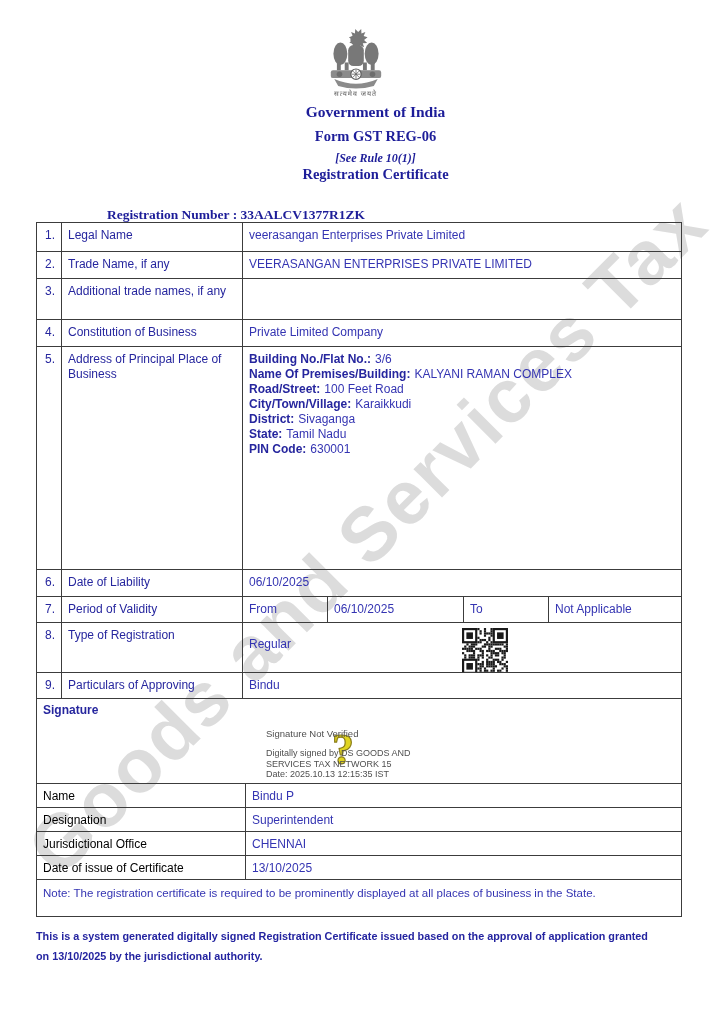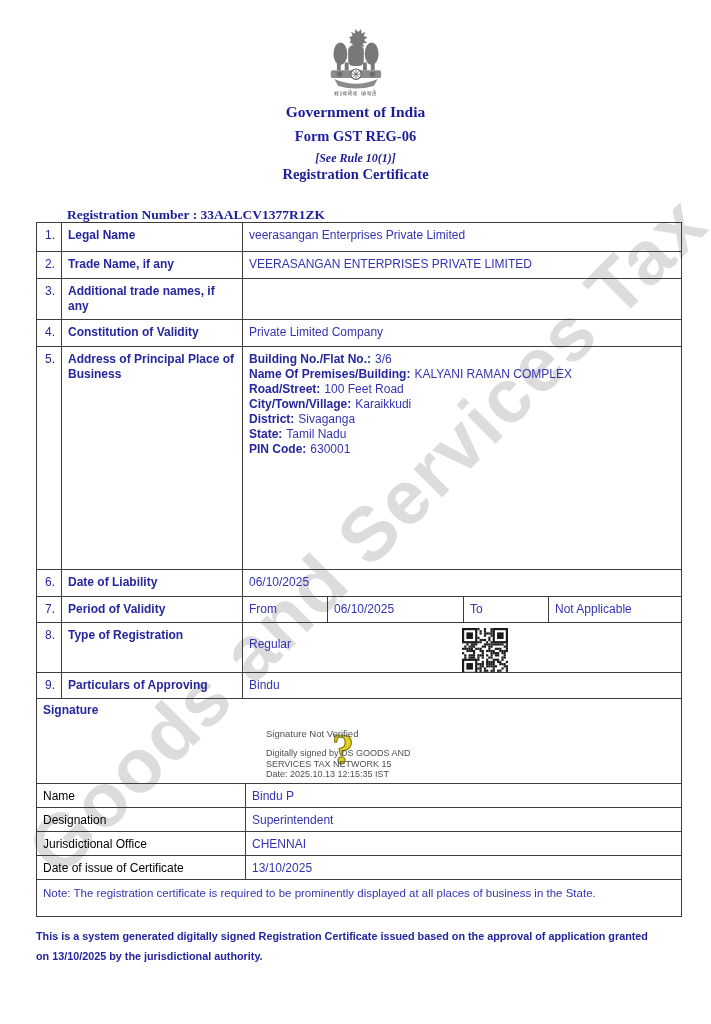--- a/index.html
+++ b/index.html
@@ -17,36 +17,36 @@
     font-family:"Liberation Sans", sans-serif; font-weight:bold;
     font-size:76px; letter-spacing:2px;
     color:rgba(140,140,140,0.30);
     transform:rotate(-45deg); transform-origin:center;
     z-index:0; pointer-events:none;
   }
   
   .header { position:absolute; top:0; left:0; width:100%; text-align:center; z-index:1; }
   .emblem-wrap { margin-top:26px; line-height:0; }
   .motto { display:block; margin-top:2px; font-size:7px; color:#555; letter-spacing:1px; }
-  .h-serif { font-family:"Liberation Serif", serif; color:#1d1d99; font-weight:bold; }
+  .h-serif { font-family:"Liberation Serif", serif; color:#1d1d99; font-weight:bold;padding-left:40px; }
   .gov   { margin-top:9px;  font-size:15.5px; }
   .form  { margin-top:7px;  font-size:14.5px; }
   .rule  { margin-top:6px;  font-size:12px; font-style:italic; font-weight:bold; }
   .title {  font-size:14.5px; }
   .regnum { margin:24px 0 0 67px; text-align:left; font-size:13.5px; }
   
   .gtable {
     position:absolute; left:36px; top:222px; width:646px; z-index:1;
     border:1.4px solid #3c3c3c; font-size:12px; line-height:15px;
   }
   .trow { display:flex; border-top:1.4px solid #3c3c3c; align-items:stretch; }
   .trow:first-child { border-top:none; }
   .c { padding:5px 6px; overflow:hidden; }
   .c.no  { width:25px; flex:none; border-right:1.4px solid #3c3c3c; padding-left:8px; padding-right:0; color:#26269e; }
-  .c.lbl { width:181px; flex:none; border-right:1.4px solid #3c3c3c; font-weight:bold; color:#26269e; }
+  .c.lbl { width:181px; flex:none; border-right:1.4px solid #3c3c3c; font-weight:normal; color:#26269e; }
   .c.val { flex:1; color:#3434b2; }
   .c.wide-lbl { width:209px; flex:none; border-right:1.4px solid #3c3c3c; font-weight:normal; color:#000000; }
   .h28{height:28px}.h27{height:27px}.h41{height:41px}.h223{height:223px}
   .h26{height:26px}.h50{height:50px}.h24{height:24px}
   .addr-line b { color:#26269e; margin-right:4px;margin-top:36px; }
   .sub { display:flex; padding:0; }
   .sub > div { padding:5px 6px; border-right:1.4px solid #3c3c3c; }
   .sub > div:last-child { border-right:none; }
   .sub .w85{width:85px; flex:none;} .sub .w136{width:136px; flex:none;} .sub .last{flex:1;}
   .regular-val { padding-top:14px; position:relative; }
@@ -130,21 +130,21 @@
     </div>
 
     <div class="trow h41">
       <div class="c no">3.</div>
       <div class="c lbl">Additional trade names, if any</div>
       <div class="c val"></div>
     </div>
 
     <div class="trow h27">
       <div class="c no">4.</div>
-      <div class="c lbl">Constitution of Validity</div>
+      <div class="c lbl">Constitution of Business</div>
       <div class="c val">Private Limited Company</div>
     </div>
 
     <div class="trow h223">
       <div class="c no">5.</div>
       <div class="c lbl">Address of Principal Place of Business</div>
       <div class="c val">
         <div class="addr-line"><b>Building No./Flat No.:</b><span>3/6</span></div>
         <div class="addr-line"><b>Name Of Premises/Building:</b><span>KALYANI RAMAN COMPLEX</span></div>
         <div class="addr-line"><b>Road/Street:</b><span>100 Feet Road</span></div>

